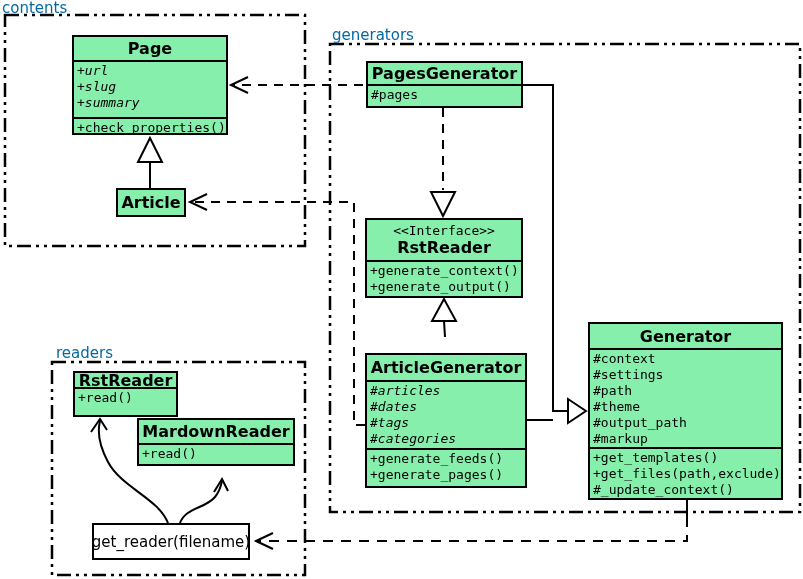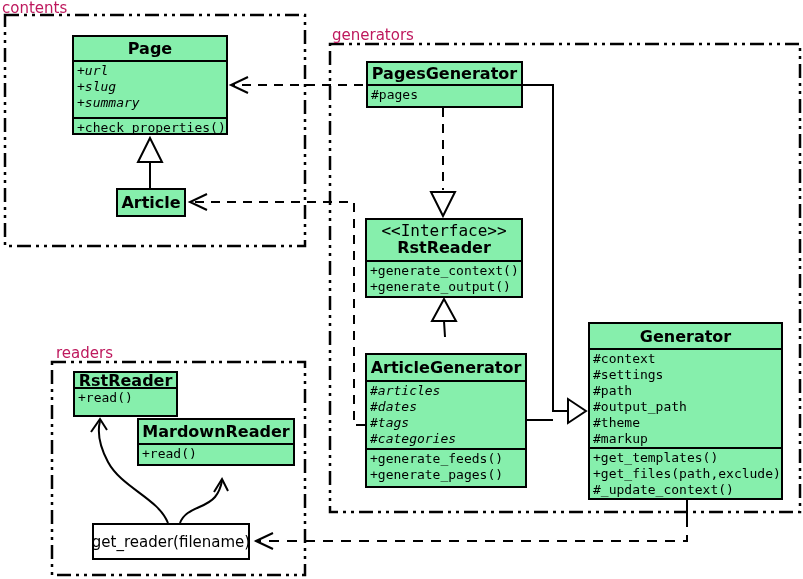--- a/index.html
+++ b/index.html
@@ -1,24 +1,24 @@
 <!DOCTYPE html>
 <html><head>
 <meta charset="utf-8">
 <style>
   html,body{margin:0;padding:0;background:#ffffff;}
   #canvas{position:relative;width:803px;height:579px;background:#ffffff;overflow:hidden;
           font-family:"DejaVu Sans","Liberation Sans",sans-serif;color:#000;}
   #edges{position:absolute;left:0;top:0;width:803px;height:579px;}
-  .pkg-label{position:absolute;font-size:15px;line-height:17px;color:#be185d;background:transparent;}
+  .pkg-label{position:absolute;font-size:15px;line-height:17px;color:#0369a1;background:transparent;}
   .class-box{position:absolute;box-sizing:border-box;background:#86efac;border:2px solid #000;}
   .class-title{display:flex;flex-direction:column;align-items:center;justify-content:center;
                font-weight:bold;font-size:16px;line-height:19px;overflow:hidden;}
   .stereotype{font-family:"DejaVu Sans Mono","Liberation Mono",monospace;font-weight:normal;
-              font-size:16px;line-height:15px;}
+              font-size:13px;line-height:15px;}
   .compartment{border-top:2px solid #000;box-sizing:border-box;padding:1px 2px 0 3px;overflow:hidden;
                font-family:"DejaVu Sans Mono","Liberation Mono",monospace;font-size:13px;}
   .member{line-height:16px;white-space:pre;}
   .plain-box{position:absolute;box-sizing:border-box;background:#fff;border:2px solid #000;
              display:flex;align-items:center;justify-content:center;font-size:15px;text-align:center;}
 </style>
 </head>
 <body>
 
 <div id="canvas">
@@ -128,22 +128,22 @@
       <div class="member">+generate_pages()</div>
     </div>
   </div>
 
   <div class="class-box" style="left:588px;top:322px;width:195px;height:178px;">
     <div class="class-title" style="height:24px;">Generator</div>
     <div class="compartment" style="height:99px;">
       <div class="member">#context</div>
       <div class="member">#settings</div>
       <div class="member">#path</div>
+      <div class="member">#theme</div>
       <div class="member">#output_path</div>
-      <div class="member">#theme</div>
       <div class="member">#markup</div>
     </div>
     <div class="compartment" style="height:51px;">
       <div class="member">+get_templates()</div>
       <div class="member">+get_files(path,exclude)</div>
       <div class="member">#_update_context()</div>
     </div>
   </div>
 
   <div class="class-box" style="left:73px;top:371px;width:105px;height:46px;">

